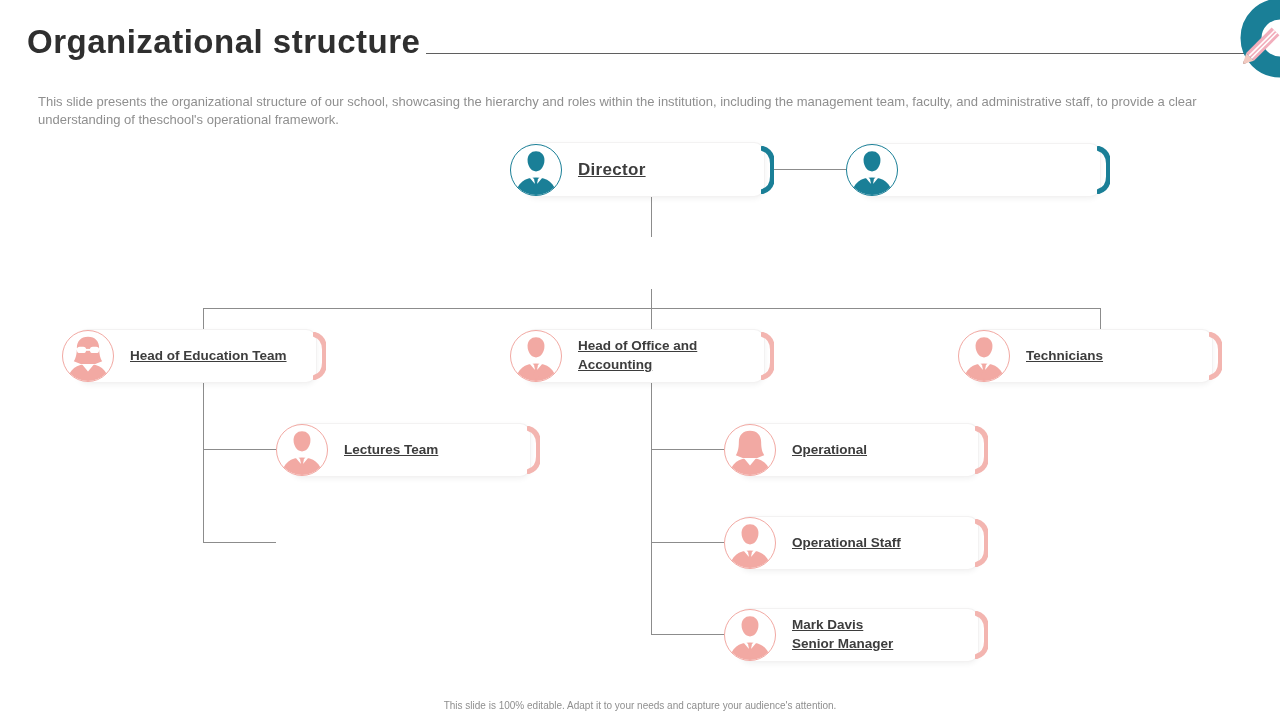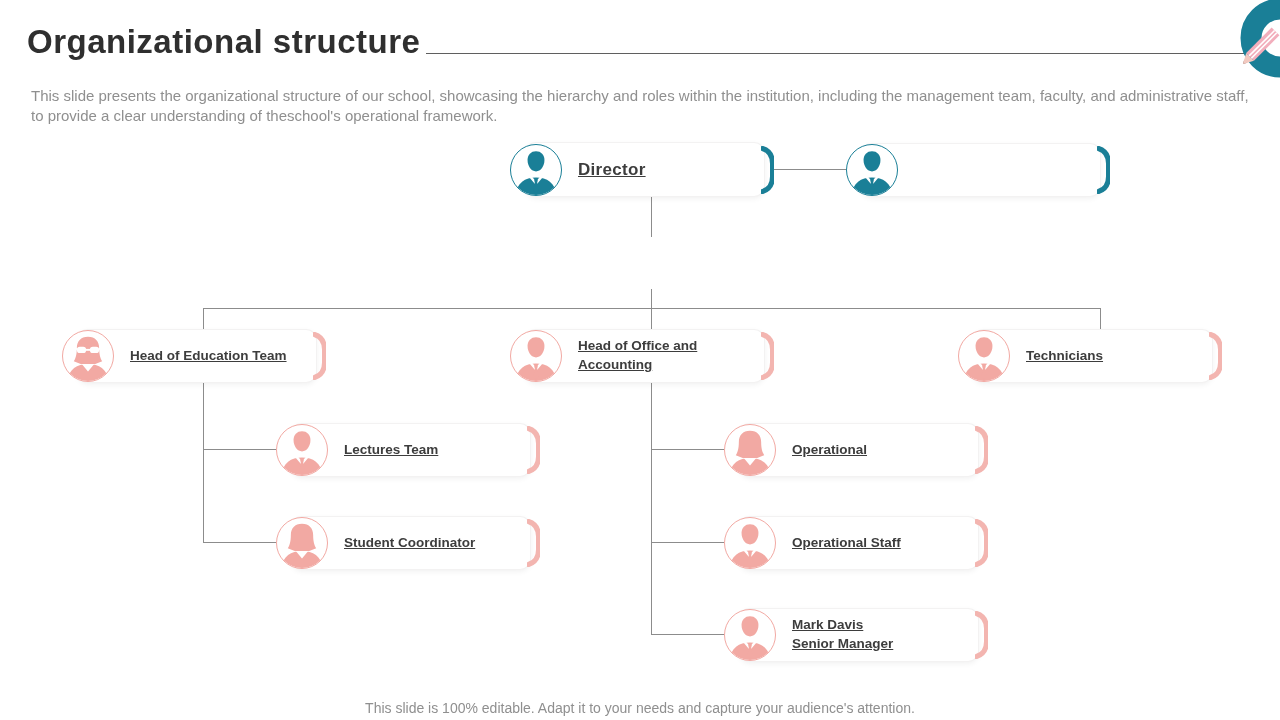--- a/index.html
+++ b/index.html
@@ -10,26 +10,26 @@
     -webkit-font-smoothing:antialiased;
   }
   
   .header{position:absolute;left:27px;right:0;top:24px;display:flex;align-items:flex-end;}
   .title{
     font-size:33px;font-weight:bold;color:var(--title-text);
     margin:0;letter-spacing:.5px;line-height:1.1;white-space:nowrap;
   }
   .rule{flex:1;height:1px;background:#5f5f5f;margin:0 34px 6px 6px;}
   .subtitle{
-    position:absolute;left:27px;top:82px;width:1228px;margin:4px;
-    font-size:15px;line-height:1.35;color:var(--muted-text);
+    position:absolute;left:27px;top:82px;width:1228px;margin:11px;
+    font-size:13px;line-height:1.35;color:var(--muted-text);
   }
   .footer{
     position:absolute;left:0;top:700px;width:100%;text-align:center;
-    font-size:14px;color:var(--muted-text);
+    font-size:10px;color:var(--muted-text);
   }
   
   .corner-decor{position:absolute;top:0;right:0;width:110px;height:100px;}
   
   .chart{position:absolute;left:0;top:0;width:1280px;height:720px;}
   .conn{position:absolute;background:var(--connector);}
   .node{position:absolute;width:264px;height:52px;}
   .node.lg{height:53px;}
   .node .box{
     position:absolute;left:16px;top:0;right:10px;bottom:0;background:#fff;
@@ -192,32 +192,20 @@
         <use href="#bracket-shape"></use>
       </svg>
     <span class="avatar">
         <svg viewBox="0 0 52 52">
           <use href="#icon-male"></use>
         </svg>
       </span>
     <span class="label">Lectures Team</span>
   </div>
 
-  <div class="node" style="left:276px;top:517px;">
-    <div class="box"></div>
-    <svg class="bracket" viewBox="0 0 13 48">
-        <use href="#bracket-shape"></use>
-      </svg>
-    <span class="avatar">
-        <svg viewBox="0 0 52 52">
-          <use href="#icon-female"></use>
-        </svg>
-      </span>
-    <span class="label">Student Coordinator</span>
-  </div>
 
   <div class="node" style="left:724px;top:424px;">
     <div class="box"></div>
     <svg class="bracket" viewBox="0 0 13 48">
         <use href="#bracket-shape"></use>
       </svg>
     <span class="avatar">
         <svg viewBox="0 0 52 52">
           <use href="#icon-female"></use>
         </svg>

